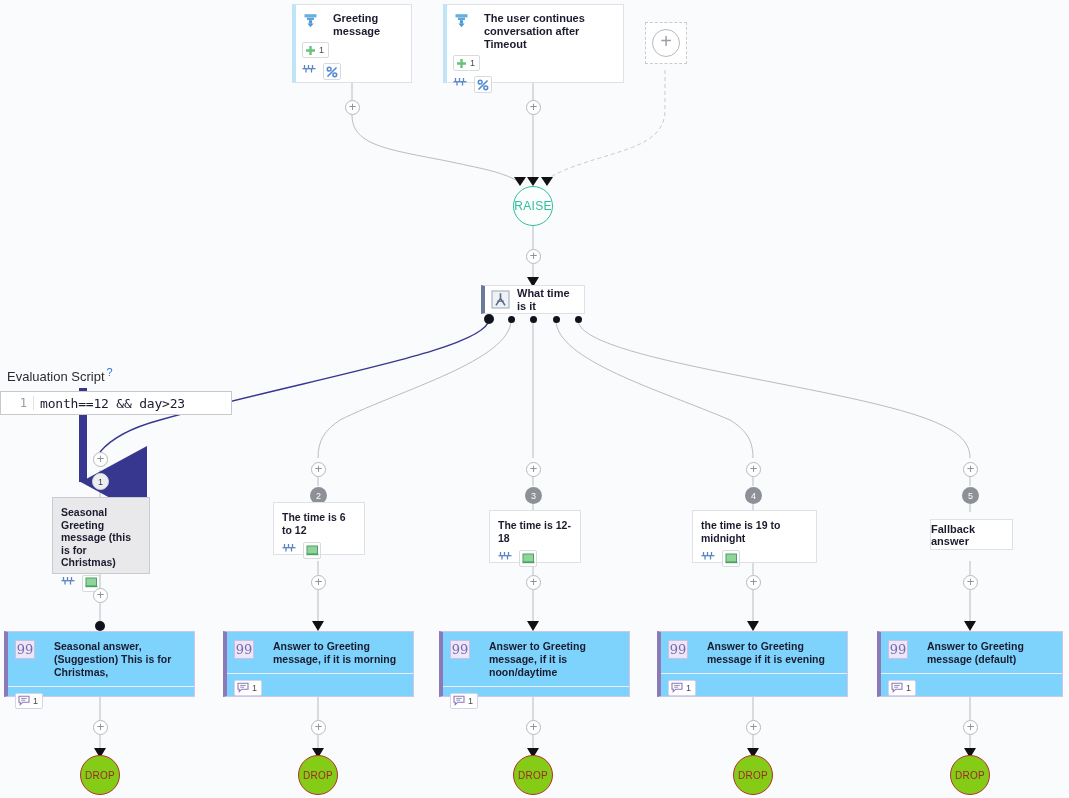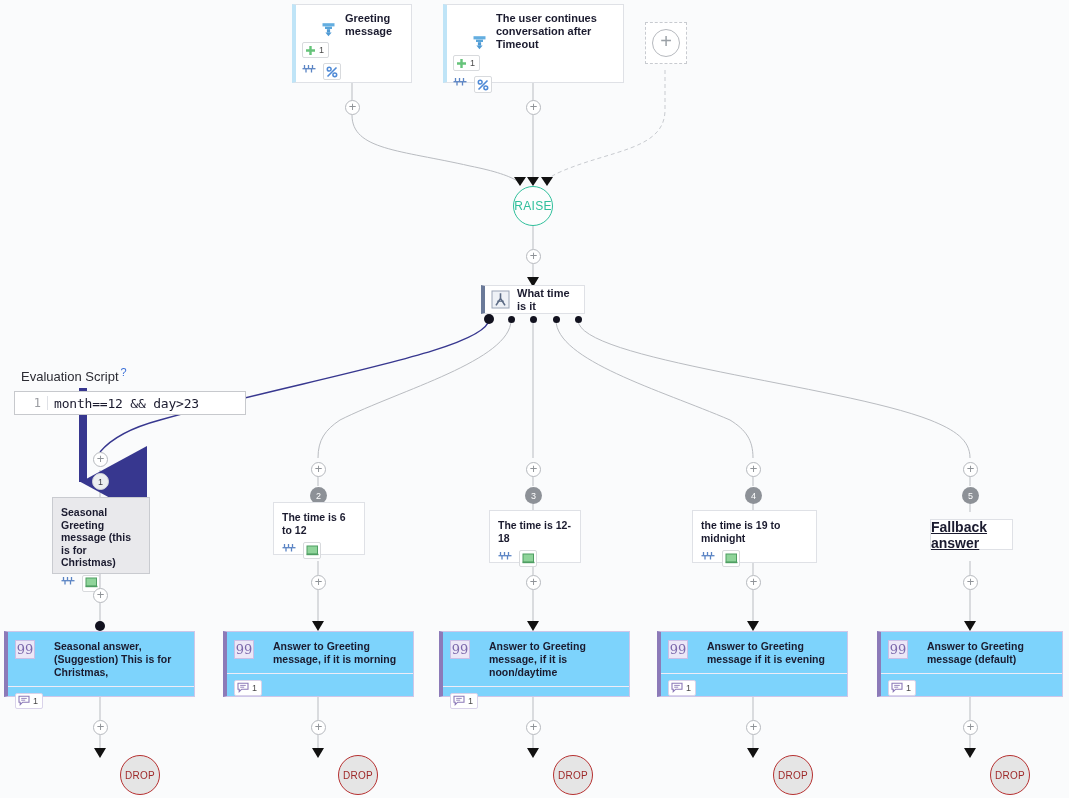--- a/index.html
+++ b/index.html
@@ -12,76 +12,76 @@
   #canvas{position:relative;width:1069px;height:798px;}
   svg.wires{position:absolute;left:0;top:0;width:1069px;height:798px;pointer-events:none;}
 
   
   .node{position:absolute;background:#fff;border:1px solid #dfe1e6;box-sizing:border-box;}
   .node.trigger{border-left:4px solid #bfe4f7;}
   .node-title{font-size:11px;font-weight:bold;color:#1b1b2f;line-height:13px;}
   .node-row{display:flex;align-items:center;gap:5px;}
 
   
-  .trig-head{display:flex;align-items:flex-end;gap:8px;padding:7px 6px 0 24px;}
+  .trig-head{display:flex;align-items:flex-start;gap:14px;padding:7px 6px 0 6px;}
   .trig-icons{padding:4px 6px 6px 6px;}
   .badge-box{display:inline-flex;align-items:center;gap:3px;border:1px solid #d8dadd;
              background:#fff;border-radius:2px;padding:1px 4px 1px 2px;height:16px;box-sizing:border-box;}
   .cnt{font-size:9px;color:#4a4a4a;}
   .ic-box{display:inline-flex;align-items:center;justify-content:center;border:1px solid #d8dadd;
           background:#fff;border-radius:2px;width:18px;height:17px;box-sizing:border-box;}
 
   
   .cond{background:#fff;border:1px solid #dfe1e6;}
   .cond.selected{background:#e9e9ec;border:1px solid #c9cbd0;}
   .cond-title{font-size:10.5px;font-weight:bold;color:#1b1b2f;line-height:12.5px;padding:8px 8px 0 8px;}
   .cond-icons{display:flex;align-items:center;gap:5px;padding:6px 8px 7px 8px;}
   .cond-plain{display:flex;align-items:center;justify-content:center;height:100%;
-              font-size:14px;font-weight:bold;color:#1b1b2f;text-decoration:underline;}
+              font-size:11px;font-weight:bold;color:#1b1b2f;}
 
   
   .script-node{position:absolute;background:#fff;border:1px solid #dfe1e6;
                border-left:4px solid #6b7a99;display:flex;align-items:center;gap:7px;padding:0 9px 0 6px;
                box-sizing:border-box;}
 
   
   .answer{position:absolute;background:#7dd3fc;border:1px solid #cfc6e8;border-left:4px solid #8c7ab8;
           box-sizing:border-box;}
   .ans-head{display:flex;align-items:flex-start;gap:7px;padding:8px 8px 0 7px;}
   .ans-title{font-size:10.5px;font-weight:bold;color:#1b1b2f;line-height:13px;margin-left:12px;}
   .ans-foot{padding:5px 7px 6px 7px;border-top:1px solid #efecf7;margin-top:7px;}
   .ans-badge{display:inline-flex;align-items:center;gap:3px;border:1px solid #d9d3ea;background:#fff;
              border-radius:2px;padding:1px 4px 1px 2px;height:16px;box-sizing:border-box;}
 
   
   .circ{position:absolute;border-radius:50%;display:flex;align-items:center;justify-content:center;
         box-sizing:border-box;}
   .raise{width:40px;height:40px;border:1.5px solid #2fbf9b;background:#fcfdfd;
          font-size:12px;color:#2fbf9b;letter-spacing:.3px;}
-  .drop{width:40px;height:40px;border:1.5px solid #b63030;background:#e5e5e5;
-        font-size:10px;color:#9e2828;letter-spacing:.3px;margin-left:40px;}
+  .drop{width:40px;height:40px;border:1.5px solid #b63030;background:#84cc16;
+        font-size:10px;color:#9e2828;letter-spacing:.3px;}
   .plus{width:15px;height:15px;border:1px solid #b6b9be;background:#fff;color:#8f9398;font-size:13px;
         line-height:11px;font-weight:300;}
   .plus span{transform:translateY(-1px);}
 
   
   .ordb{position:absolute;width:17px;height:17px;border-radius:50%;display:flex;align-items:center;
         justify-content:center;font-size:9px;box-sizing:border-box;}
   .ordb.light{background:#eceef0;border:1px solid #d3d6da;color:#3c3c46;}
   .ordb.dark{background:#8d9197;color:#fff;}
 
   
   .ph{position:absolute;border:1px dashed #c8cbd0;background:#fff;display:flex;align-items:center;
       justify-content:center;box-sizing:border-box;}
   .ph-plus{width:26px;height:26px;border-radius:50%;border:1px solid #b6b9be;color:#9aa0a6;
            display:flex;align-items:center;justify-content:center;font-size:20px;font-weight:200;line-height:18px;}
   .ph-plus span{transform:translateY(-2px);}
 
   
-  .eval-wrap{position:absolute;left:14px;top:366px;width:232px;}
+  .eval-wrap{position:absolute;left:0;top:366px;width:232px;}
   .eval-label{font-size:13px;color:#2b2b33;padding-left:7px;}
   .eval-label .q{color:#3a6fd8;font-size:11px;vertical-align:super;margin-left:2px;}
   .eval-box{margin-top:7px;border:1px solid #c7c9cd;background:#fff;height:24px;display:flex;
             align-items:center;box-sizing:border-box;}
   .eval-gutter{width:33px;text-align:right;padding-right:6px;font-size:12px;color:#9a9ca1;
                font-family:"DejaVu Sans Mono", monospace;border-right:1px solid #dfe1e6;box-sizing:border-box;}
   .eval-code{padding-left:6px;font-size:13px;color:#1b1b2f;font-family:"DejaVu Sans Mono", monospace;
              letter-spacing:-.2px;}
 
   

